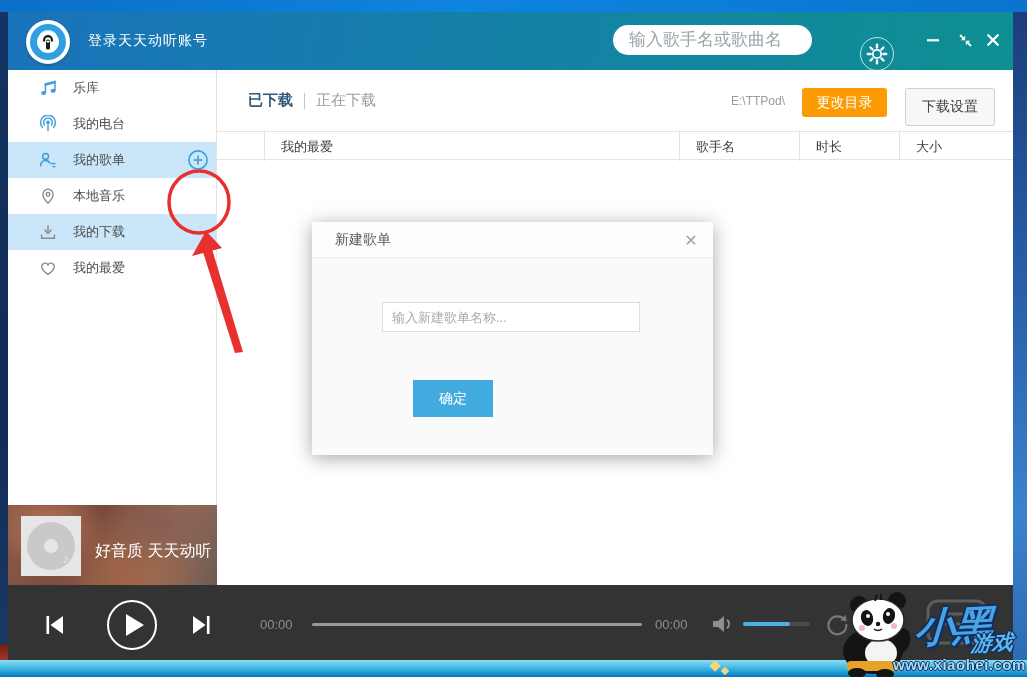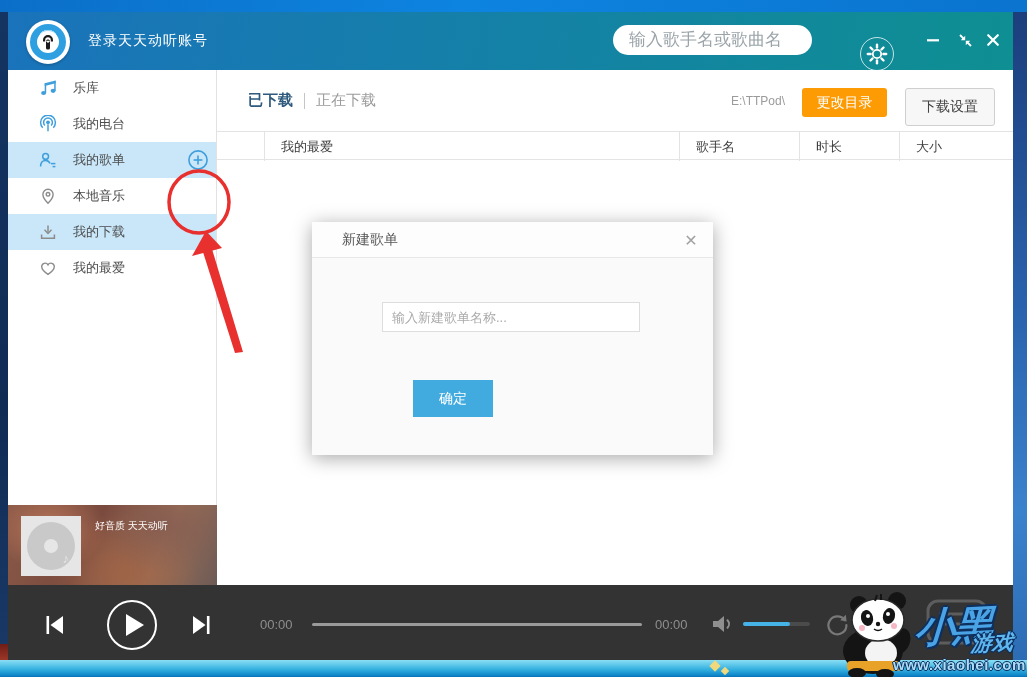--- a/index.html
+++ b/index.html
@@ -65,21 +65,21 @@
          radial-gradient(80px 60px at 20% 30%, rgba(190,120,90,.9), rgba(190,120,90,0) 70%),
          radial-gradient(90px 70px at 75% 25%, rgba(130,90,80,.8), rgba(130,90,80,0) 70%),
          radial-gradient(100px 80px at 55% 85%, rgba(160,100,70,.9), rgba(160,100,70,0) 75%),
          linear-gradient(115deg,#8a5a48,#7a4a3e 40%,#9c7058 70%,#6d5a55); }
   .album-thumb { position:absolute; left:13px; top:11px; width:60px; height:60px; background:#e6e6e6;
        display:flex; align-items:center; justify-content:center; }
   .disc { width:48px; height:48px; border-radius:50%; background:#c9c9c9; position:relative; }
   .disc::after { content:""; position:absolute; left:17px; top:17px; width:14px; height:14px;
        border-radius:50%; background:#e6e6e6; }
   .disc-note { position:absolute; right:6px; bottom:4px; color:#e6e6e6; font-size:13px; }
-  .album-caption { position:absolute; left:87px; top:14px; color:#fff; font-size:10px; }
+  .album-caption { position:absolute; left:87px; top:36px; color:#fff; font-size:16px; }
 
   
   .main { position:absolute; left:209px; top:58px; width:796px; height:515px; background:#fff; }
   .main-header { position:absolute; left:0; top:0; width:796px; height:61px; }
   .tabs { position:absolute; left:31px; top:0; height:61px; display:flex; align-items:center; }
   .tab { font-size:15px; cursor:pointer; }
   .tab.active { color:var(--tab-active,#2f5a7e); font-weight:bold; }
   .tab.inactive { color:#9a9a9a; }
   .tab-sep { width:1px; height:16px; background:#c5c5c5; margin:0 11px; }
   .dl-path { position:absolute; right:228px; top:0; height:61px; display:flex; align-items:center;
@@ -114,21 +114,21 @@
   .vol-slider { position:absolute; left:735px; top:37px; width:67px; height:4px; background:#4b4b4b;
        border-radius:2px; cursor:pointer; }
   .vol-fill { width:47px; height:4px; background:var(--volume-blue,#45b2e8); border-radius:2px; }
   .loop-btn { left:816px; top:27px; width:26px; height:26px; }
   .plist-btn { left:917px; top:13px; width:64px; height:48px; }
 
   
   .modal { position:absolute; left:312px; top:222px; width:401px; height:233px; background:#fafafa;
        box-shadow:0 3px 18px rgba(0,0,0,.35); z-index:40; }
   .modal-head { position:relative; height:36px; background:#fdfdfd; border-bottom:1px solid #e8e8e8;
-       display:flex; align-items:center; padding-left:30px; font-size:14px; color:#555; }
+       display:flex; align-items:center; padding-left:23px; font-size:14px; color:#555; }
   .modal-close { position:absolute; right:10px; top:6px; width:24px; height:24px; color:#a2a2a2;
        font-size:16px; display:flex; align-items:center; justify-content:center; cursor:pointer; }
   .modal-input { position:absolute; left:70px; top:80px; width:258px; height:30px; background:#fff;
        border:1px solid #ddd; font-size:13px; color:#444; padding:0 9px; font-family:inherit; outline:none; }
   .modal-input::placeholder { color:#aaa; }
   .btn-ok { position:absolute; left:101px; top:158px; width:80px; height:37px;
        background:var(--ok-blue,#41abdf); color:#fff; border:none; font-size:14px; font-family:inherit; cursor:pointer; }
   .btn-cancel { position:absolute; left:221px; top:158px; width:80px; height:37px;
        background:var(--cancel-gray,#c9c9c9); color:#666; border:none; font-size:14px; font-family:inherit; cursor:pointer; }
 

